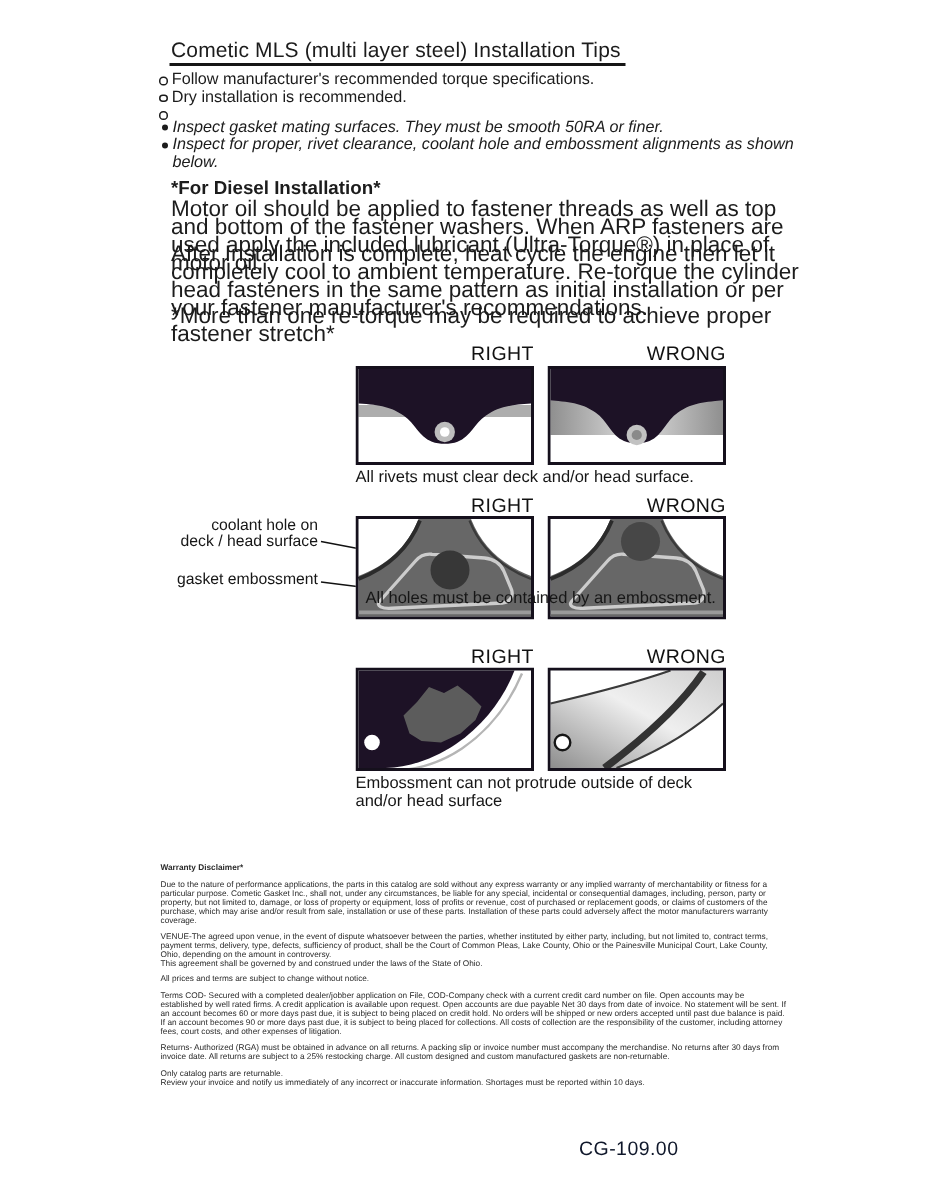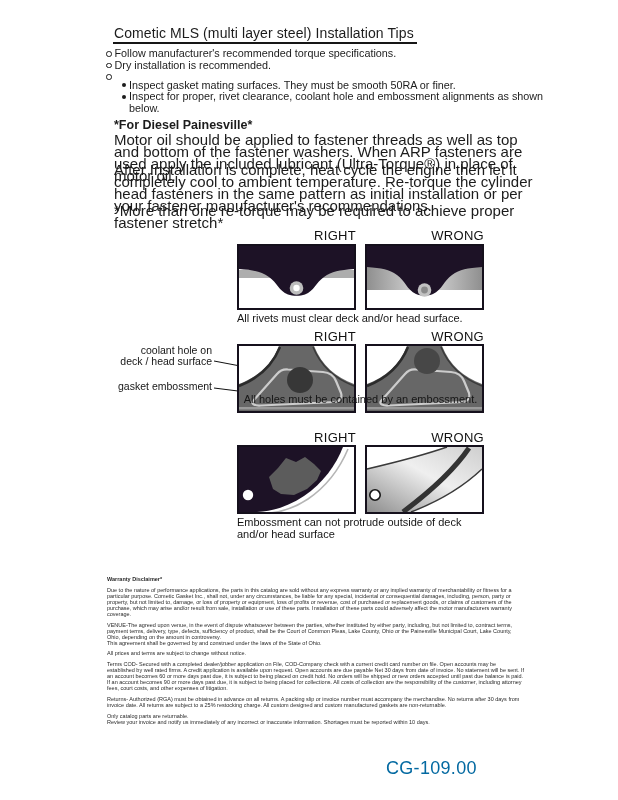--- a/index.html
+++ b/index.html
@@ -7,37 +7,37 @@
     position:relative;width:618px;height:800px;background:#ffffff;overflow:hidden;
     font-family:"Liberation Sans","DejaVu Sans",sans-serif;color:#1c1c1c;
   }
   .abs{position:absolute;}
   .title{
     left:113px;top:25px;font-size:14px;font-weight:normal;letter-spacing:.1px;
     border-bottom:2px solid #161616;padding:0 3px 1px 1px;margin:0;
   }
   .tips{left:106px;top:48px;width:440px;font-size:10.8px;}
   .tip-row{display:flex;align-items:flex-start;line-height:11.6px;}
-  .tip-row.sub{margin-left:16px;}
+  .tip-row.sub{margin-left:2px;font-style:italic;}
   .b-ring{flex:0 0 auto;width:3.5px;height:3.5px;border:1px solid #1c1c1c;border-radius:50%;margin:3.2px 3px 0 0;}
   .b-dot{flex:0 0 auto;width:4px;height:4px;background:#1c1c1c;border-radius:50%;margin:3.2px 3px 0 0;}
   .h2{left:114px;top:118px;font-size:12.5px;font-weight:bold;margin:0;}
   .para{left:114px;width:424px;font-size:15px;line-height:11.9px;margin:0;}
   .p1{top:134px;}
   .p2{top:164px;}
   .note{top:205px;}
   .rw-label{width:119px;text-align:right;font-size:13px;letter-spacing:.3px;color:#111;}
   .panel{width:119px;display:block;}
   .cap{font-size:11px;line-height:12px;color:#161616;}
   .ann{font-size:10.5px;line-height:11px;text-align:right;color:#161616;}
   .legal{left:107px;top:576px;width:418px;font-size:5.5px;line-height:6.1px;color:#2a2a2a;}
   .legal p{margin:0 0 4.5px 0;}
   .legal p.tight{margin:0;}
   .legal .lh{font-weight:bold;}
-  .pagecode{left:386px;top:758px;font-size:18px;letter-spacing:.3px;color:#0369a1;}
+  .pagecode{left:386px;top:758px;font-size:13px;letter-spacing:.3px;color:#0f172a;}
 </style>
 </head>
 <body>
 
 <div class="page">
 
   <h1 class="abs title">Cometic MLS (multi layer steel) Installation Tips</h1>
 
   <div class="abs tips">
     <div class="tip-row">
@@ -54,21 +54,21 @@
     <div class="tip-row sub">
       <span class="b-dot"></span>
       <span>Inspect gasket mating surfaces.  They must be smooth 50RA or finer.</span>
     </div>
     <div class="tip-row sub">
       <span class="b-dot"></span>
       <span>Inspect for proper, rivet clearance, coolant hole and embossment alignments as shown below.</span>
     </div>
   </div>
 
-  <h2 class="abs h2">*For Diesel Painesville*</h2>
+  <h2 class="abs h2">*For Diesel Installation*</h2>
   <p class="abs para p1">Motor oil should be applied to fastener threads as well as top and bottom of the fastener washers. When ARP fasteners are used apply the included lubricant (Ultra-Torque®) in place of motor oil.</p>
   <p class="abs para p2">After Installation is complete, heat cycle the engine then let it completely cool to ambient temperature. Re-torque the cylinder head fasteners in the same pattern as initial installation or per your fastener manufacturer's recommendations.</p>
   <p class="abs para note">*More than one re-torque may be required to achieve proper fastener stretch*</p>
 
   <div class="abs rw-label" style="left:237px;top:228px;">RIGHT</div>
   <div class="abs rw-label" style="left:365px;top:228px;">WRONG</div>
 
   <svg class="abs panel" style="left:237px;top:244px;" width="119" height="66" viewBox="0 0 119 66">
     <rect width="119" height="66" fill="#ffffff"></rect>
     <rect x="2" y="26" width="115" height="8" fill="#adadad"></rect>

